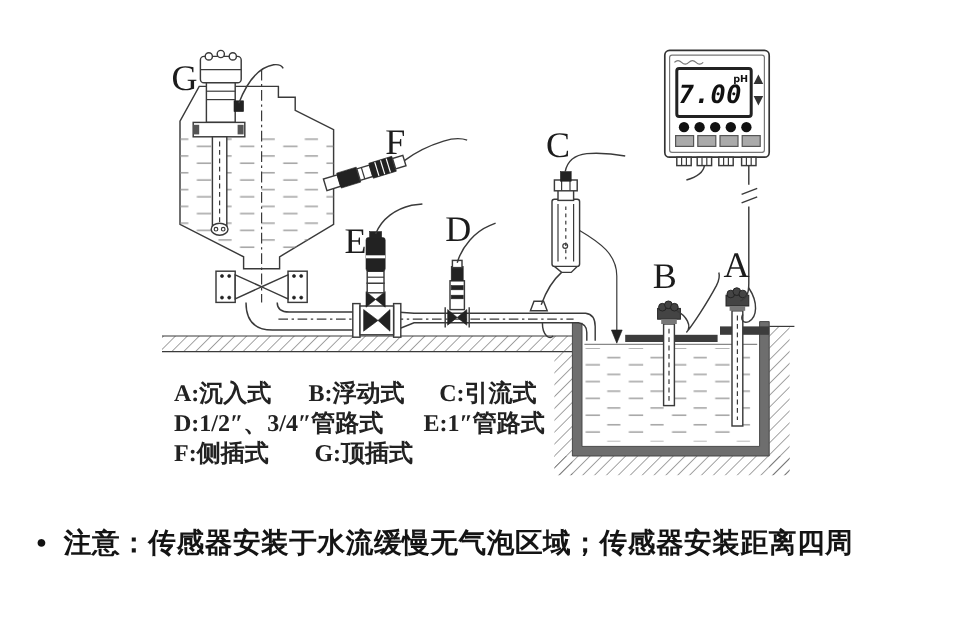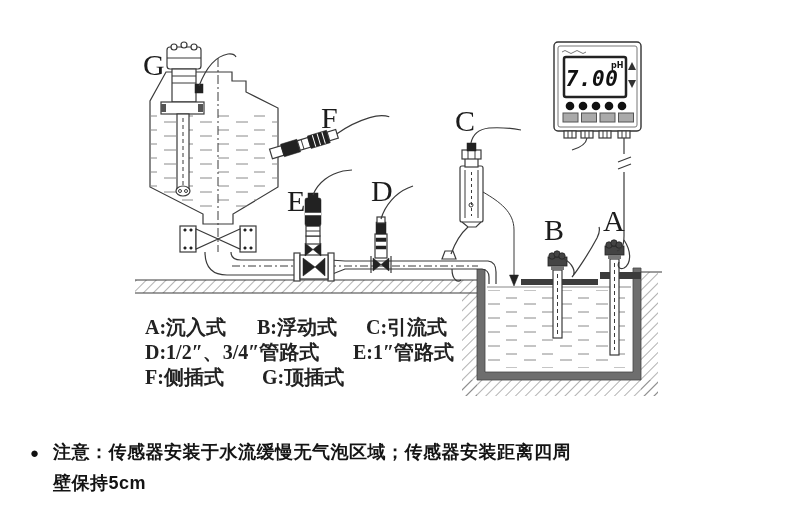--- a/index.html
+++ b/index.html
@@ -13,21 +13,21 @@
   .dk {fill:#222;stroke:#222;stroke-width:.5;}
   .gray{fill:#6e6e6e;}
   .bar{fill:#3c3c3c;}
   .lbl{font:30px "Liberation Serif","DejaVu Serif",serif;fill:#1c1c1c;}
   .lg {font:bold 20px "Liberation Serif","DejaVu Serif",serif;fill:#222;}
   .seg{font:bold italic 21px "DejaVu Sans Mono",monospace;fill:#111;letter-spacing:.5px;}
   .ph {font:bold 8px "DejaVu Sans",sans-serif;fill:#111;}
   
   .note{position:absolute;left:30px;top:437px;width:750px;display:flex;align-items:flex-start;}
   .note .bullet{font-size:15px;line-height:31px;color:#111;margin-right:14px;}
-  .note .txt{font-weight:bold;font-size:18px;line-height:31px;color:#141414;letter-spacing:.5px;}
+  .note .txt{font-weight:bold;font-size:23px;line-height:31px;color:#141414;letter-spacing:.5px;}
 </style>
 </head>
 <body>
 
 <div class="page">
 
 <svg width="800" height="430" viewBox="0 0 800 430">
   <defs>
     <pattern id="hatch" width="7" height="7" patternUnits="userSpaceOnUse" patternTransform="rotate(45)">
       <line x1="0" y1="0" x2="0" y2="7" stroke="#666" stroke-width="1"></line>
@@ -259,17 +259,16 @@
     <text x="353" y="359" class="lg">E:1″管路式</text>
     <text x="145" y="384" class="lg">F:侧插式</text>
     <text x="262" y="384" class="lg">G:顶插式</text>
   </g>
 </svg>
 
 <div class="note">
   <span class="bullet">●</span>
   <div class="txt">
     <div>注意：传感器安装于水流缓慢无气泡区域；传感器安装距离四周</div>
-    <div>壁保持5cm</div>
   </div>
 </div>
 
 </div>
 
 </body></html>

